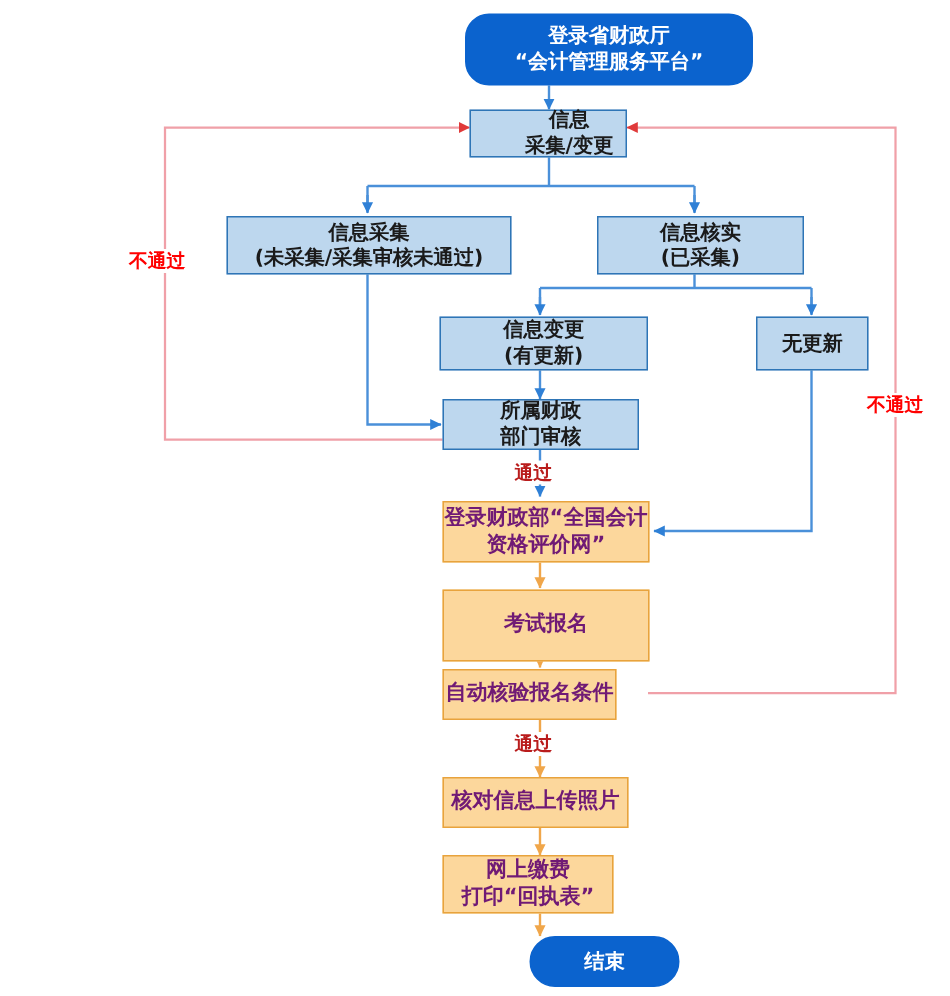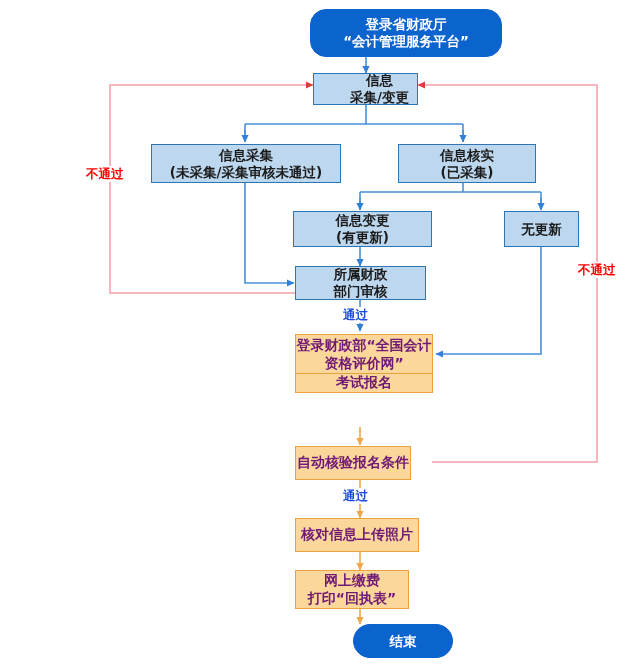--- a/index.html
+++ b/index.html
@@ -60,21 +60,21 @@
   }
   .edge-label {
     position: absolute;
     z-index: 4;
     background: #ffffff;
     font-size: 12.5px;
     font-weight: bold;
     line-height: 1.1;
     padding: 1px 2px;
     white-space: nowrap;
-    color: #1d4ed8;
+    color: #b91c1c;
   }
   .edge-label.red {
     color: #ff0000;
   }
   .txt-line { display: block; }
 </style>
 </head>
 <body>
 
 <div id="canvas">
@@ -172,21 +172,21 @@
     </span>
   </div>
 
   <div class="node node-orange" style="left:295px; top:334px; width:138px; height:41px;">
     <span>
       <span class="txt-line">登录财政部“全国会计</span>
       <span class="txt-line">资格评价网”</span>
     </span>
   </div>
 
-  <div class="node node-orange" style="left:295px; top:373px; width:138px; height:20px;">
+  <div class="node node-orange" style="left:295px; top:393px; width:138px; height:48px;">
     <span class="txt-line">考试报名</span>
   </div>
 
   <div class="node node-orange" style="left:295px; top:446px; width:116px; height:34px;">
     <span class="txt-line">自动核验报名条件</span>
   </div>
 
   <div class="node node-orange" style="left:295px; top:518px; width:124px; height:34px;">
     <span class="txt-line">核对信息上传照片</span>
   </div>

